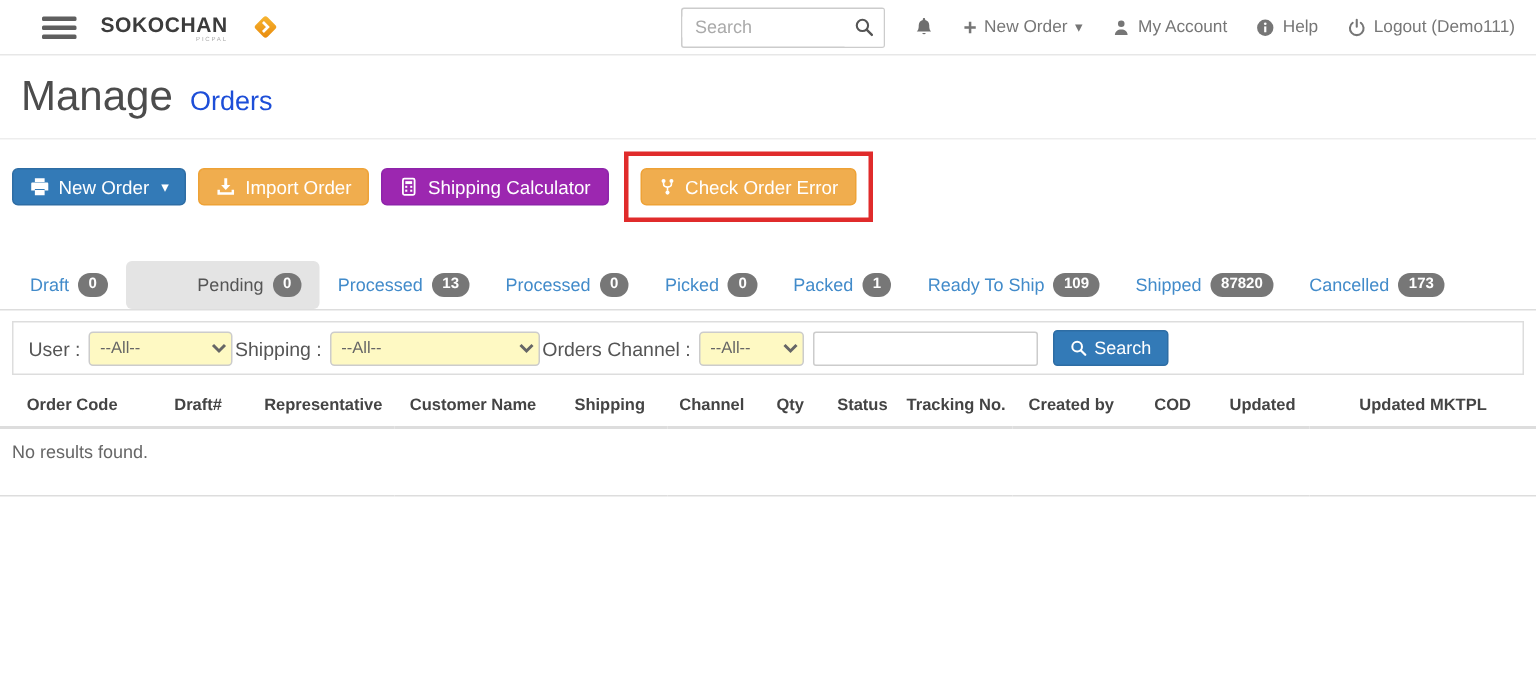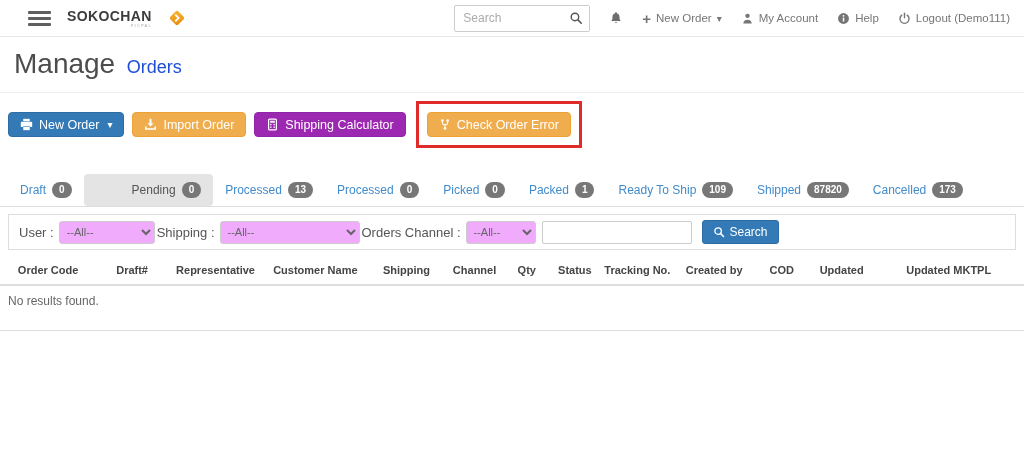--- a/index.html
+++ b/index.html
@@ -58,21 +58,21 @@
     white-space:nowrap; }
   .tab.active { background:#e4e4e4; color:#555;padding-left:48px; }
   .badge { background:var(--badge-gray,#777); color:#fff; font-size:10px; font-weight:bold;
     padding:3px 7px; border-radius:10px; line-height:1; }
 
   
   .filter-panel { margin:7px 8px 0; border:1px solid #ddd; padding:5px 8px;
     display:flex; align-items:center; }
   .filter-label { font-size:13px; color:#555; margin:0 5px 0 2px; white-space:nowrap; }
   .filter-panel select { height:23px; border:1px solid #ccc; border-radius:3px;
-    color:#666; font-size:11px; background:#f0abfc; padding:0 3px; font-family:inherit; }
+    color:#666; font-size:11px; background:#fef9c3; padding:0 3px; font-family:inherit; }
   .user-select { width:96px; } .shipping-select { width:140px; } .channel-select { width:70px; }
   .keyword-input { height:23px; width:150px; border:1px solid #ccc; border-radius:2px;
     padding:0 6px; margin-left:6px; font-size:12px; font-family:inherit; outline:none; }
   .search-btn { height:24px; margin-left:10px; background:var(--primary-blue,#337ab7);
     color:#fff; border:1px solid #2e6da4; border-radius:3px; font-size:12px;
     display:inline-flex; align-items:center; gap:5px; padding:0 10px; cursor:pointer;
     font-family:inherit; }
 
   
   .orders-table { width:100%; border-collapse:collapse; margin-top:6px; table-layout:fixed; }

